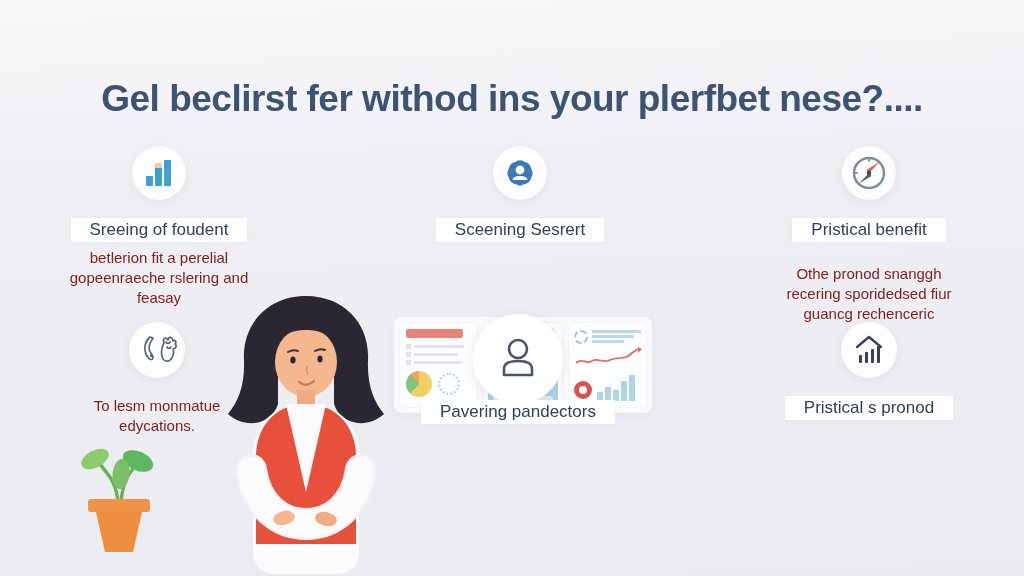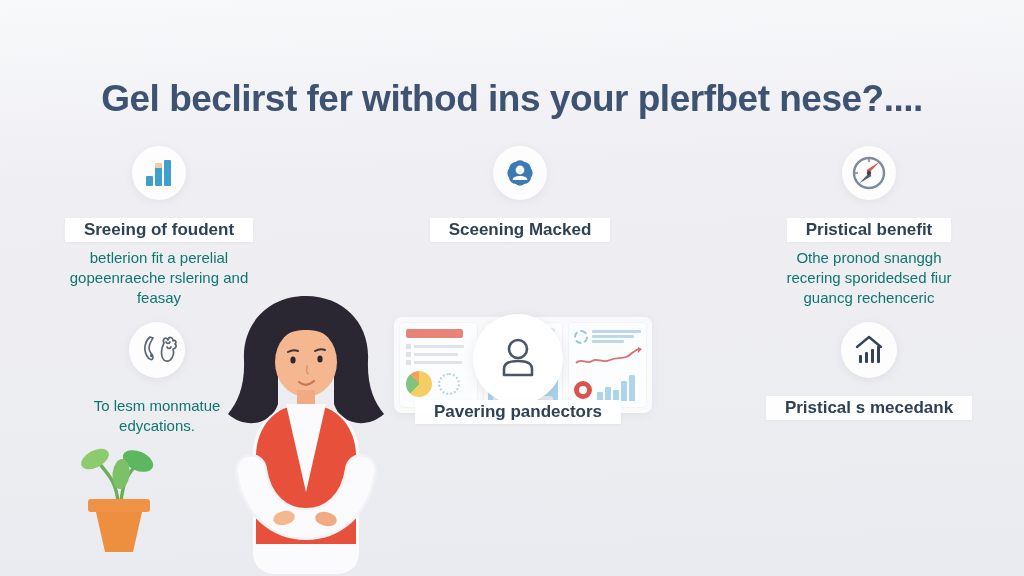--- a/index.html
+++ b/index.html
@@ -16,36 +16,36 @@
   }
   .cell { position:absolute; text-align:center; }
   .cell .icon-circle {
     width:54px; height:54px; border-radius:50%;
     background:#fdfdfe; margin:0 auto 18px auto;
     display:flex; align-items:center; justify-content:center;
     box-shadow:0 2px 8px rgba(60,70,100,0.08);
   }
   .cell .heading {
     display:inline-block; background:rgba(255,255,255,0.95);
-    padding:2px 19px; font-size:17px; font-weight:700;
+    padding:2px 19px; font-size:17px; font-weight:400;
     color:#2e4156; margin-bottom:6px; position:relative; z-index:6;
     box-shadow:0 1px 3px rgba(60,70,100,0.05);
   }
   .cell .body {
-    font-size:15px; line-height:1.32; color:#0f766e; margin:0 auto;
+    font-size:15px; line-height:1.32; color:#7f1d1d; margin:0 auto;
   }
   .cell-1 { left:49px;  top:146px; width:220px; }
   .cell-2 { left:410px; top:146px; width:220px; }
   .cell-3 { left:756px; top:146px; width:226px; }
   .cell-4 { left:47px;  top:322px; width:220px; }
   .cell-5 { left:408px; top:400px; width:220px; z-index:5; }
   .cell-6 { left:759px; top:322px; width:220px; }
   .cell-1 .body { width:190px; }
   .cell-2 .body { width:170px; }
-  .cell-3 .body { width:200px; }
+  .cell-3 .body { width:200px;margin-top:16px; }
   .cell-4 .body { width:180px; }
   .cell-5 .body { width:190px; }
   .cell-4 .icon-circle, .cell-6 .icon-circle { width:56px; height:56px; }
 
   
   .dash-card {
     position:absolute; left:394px; top:317px; width:258px; height:96px;
     background:rgba(255,255,255,0.72); border-radius:8px;
     display:flex; gap:5px; padding:5px; z-index:1;
     box-shadow:0 2px 10px rgba(60,70,100,0.06);
@@ -108,21 +108,21 @@
   <div class="icon-circle">
     <svg width="36" height="36" viewBox="0 0 36 36">
       <g fill="#3b7ab2">
         <rect x="7" y="7" width="22" height="22" rx="7"></rect>
         <rect x="7" y="7" width="22" height="22" rx="7" transform="rotate(45 18 18)"></rect>
       </g>
       <circle cx="18" cy="15" r="4.4" fill="#fdfdfe"></circle>
       <path d="M10.5 25 C10.5 19.5 25.5 19.5 25.5 25 Z" fill="#fdfdfe"></path>
     </svg>
   </div>
-  <div><span class="heading">Sceening Macked</span></div>
+  <div><span class="heading">Sceening Sesrert</span></div>
 </div>
 
 <div class="cell cell-3">
   <div class="icon-circle">
     <svg width="38" height="38" viewBox="0 0 38 38">
       <circle cx="19" cy="19" r="15" fill="#fdfdfe" stroke="#7e8b99" stroke-width="2.4"></circle>
       <line x1="19" y1="4" x2="19" y2="8" stroke="#7e8b99" stroke-width="1.6"></line>
       <line x1="4" y1="19" x2="8" y2="19" stroke="#7e8b99" stroke-width="1.6"></line>
       <polygon points="19,19 16.5,16 30,7.5" fill="#d95f52"></polygon>
       <polygon points="19,19 21.5,22 9,29.5" fill="#54606e"></polygon>
@@ -151,21 +151,21 @@
     <svg width="38" height="36" viewBox="0 0 38 36" fill="none">
       <path d="M7 15 L19 5 L31 15" stroke="#33415c" stroke-width="2.3" stroke-linecap="round" stroke-linejoin="round"></path>
       <g fill="#33415c">
         <rect x="9" y="23" width="3" height="8" rx="1"></rect>
         <rect x="15" y="20" width="3" height="11" rx="1"></rect>
         <rect x="21" y="17" width="3" height="14" rx="1"></rect>
         <rect x="27" y="14" width="3" height="17" rx="1"></rect>
       </g>
     </svg>
   </div>
-  <div><span class="heading">Pristical s mecedank</span></div>
+  <div><span class="heading">Pristical s pronod</span></div>
 </div>
 
 <div class="dash-card">
   <div class="dash-panel">
     <div class="coral-bar"></div>
     <div class="doc-line-row">
         <div class="doc-bullet"></div>
         <div class="doc-line" style="width:50px"></div>
       </div>
     <div class="doc-line-row">

